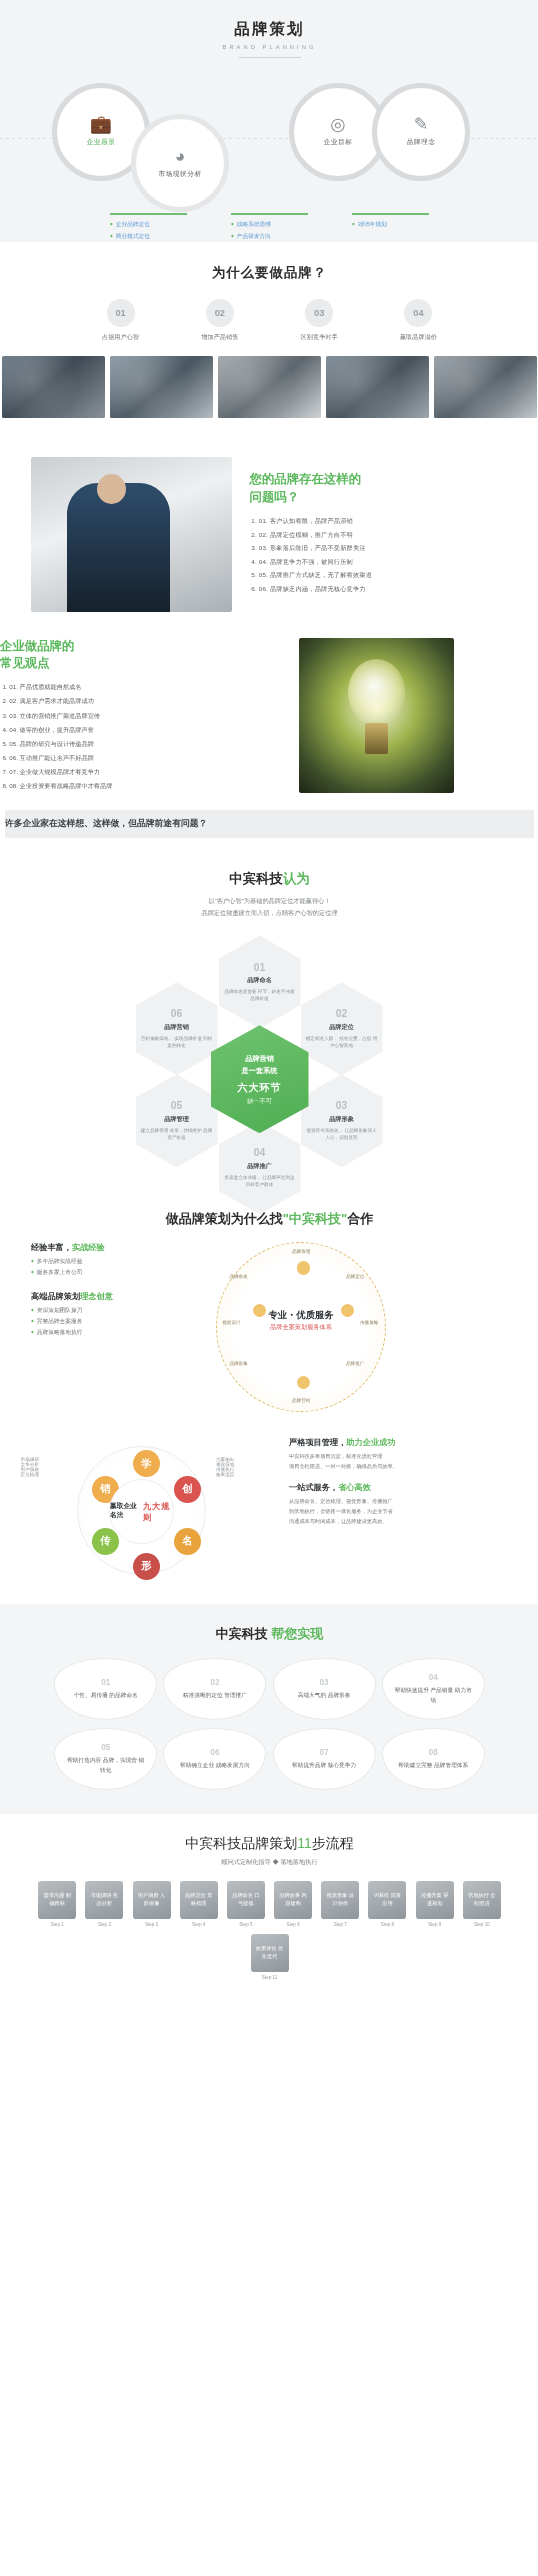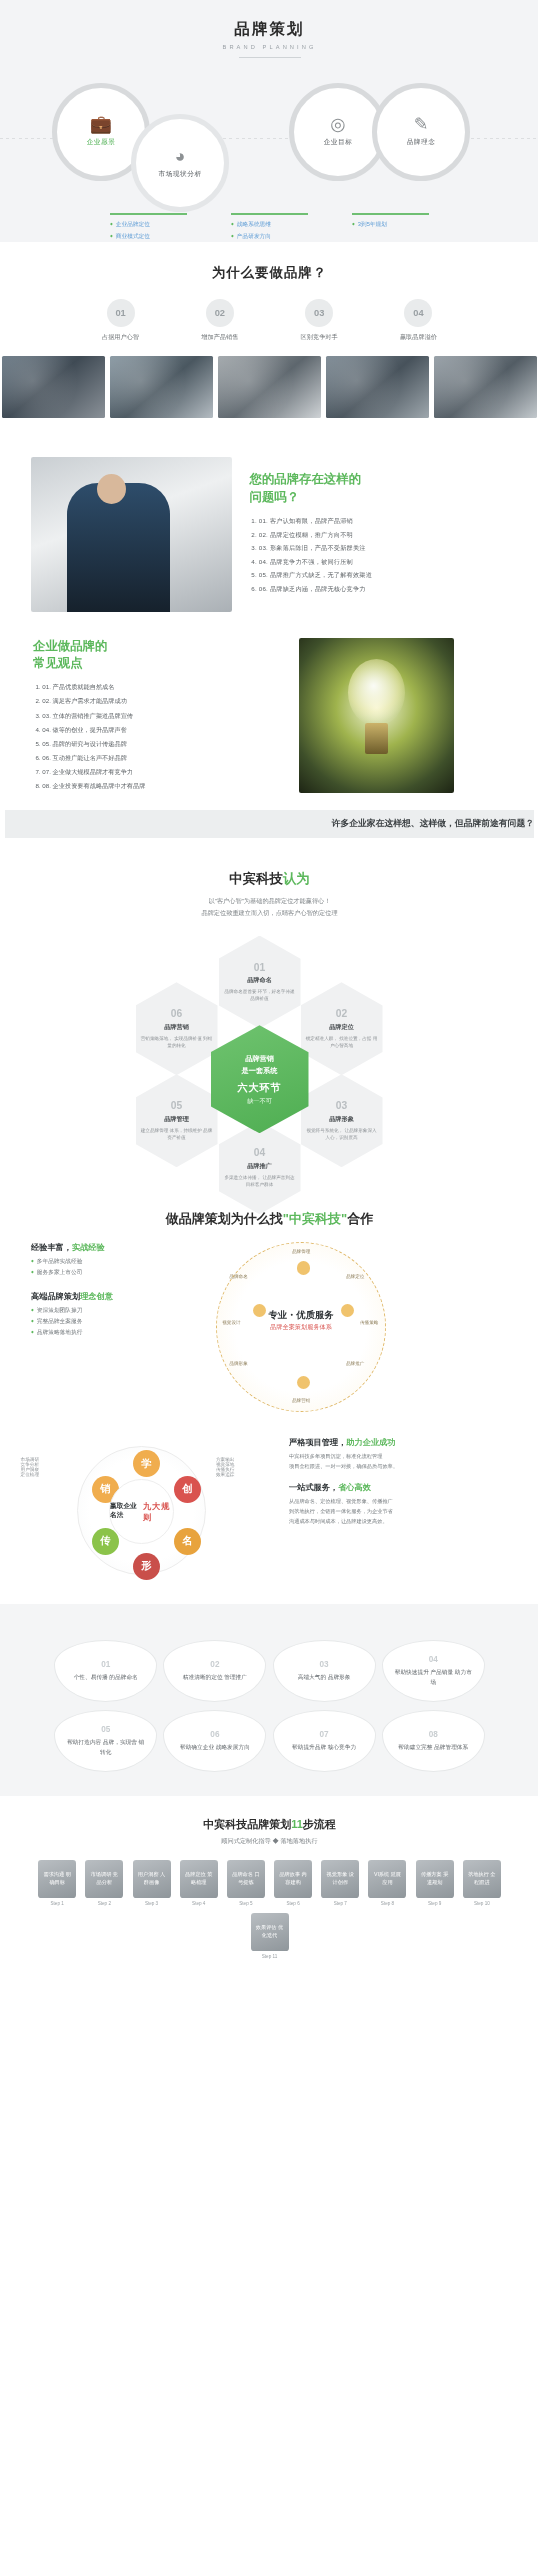--- a/index.html
+++ b/index.html
@@ -125,39 +125,39 @@
   .problem-text ol { margin: 10.3px 0 0 0; padding-left: 9.3px; }
   .problem-text li { font-size: 6.2px; color:#5d6266; margin-bottom: 4.6px; letter-spacing:0.2px; }
   .problem-banner {
     margin: 14.4px auto 0; width: 539px; text-align:center;
     background: #eceeef; padding: 8.2px 0; font-size: 8.8px; color:#3c4144; font-weight:bold;
   }
 
   
   .sec-views { background:#ffffff; padding: 20.6px 0 10.3px; }
   .views-inner { width: 539px; display:flex; align-items:flex-start; }
-  .views-left { width: 289px; padding-left: 33px; }
+  .views-left { width: 289px; }
   .views-left h3 { font-size: 12.4px; color:#5cb85c; font-weight:bold; line-height:1.4; }
   .views-left ol{ margin-top: 10.3px; padding-left:9.3px; }
   .views-left li{ font-size:6.2px; color:#5d6266; margin-bottom: 5.2px; }
   .views-bulb {
     width: 155px; height: 155px; margin-left: 10.3px; border-radius:2.1px;
     background: radial-gradient(circle at 50% 45%, #f2f5d9 0%, #9fb34d 35%, #3e4f2a 75%, #1d2414 100%);
     position:relative; overflow:hidden;
   }
   .views-bulb .glass{
     position:absolute; left:49px; top:20.6px; width:57px; height:67px; border-radius:50%;
     background: radial-gradient(circle at 45% 40%, rgba(255,255,255,.92), rgba(255,248,200,.45) 50%, rgba(255,255,255,.05) 72%);
   }
   .views-bulb .base{
     position:absolute; left:66px; top:85px; width:23px; height:31px; border-radius:2.1px;
     background: linear-gradient(180deg,#cbb36a,#6d5c2a);
   }
   .views-banner {
-    margin: 13.4px auto 0; width:529px; text-align:right;
+    margin: 13.4px auto 0; width:529px; text-align:left;
     background:#eceeef; padding: 8.2px 0; font-size: 8.8px; font-weight:bold; color:#3c4144;
   }
 
   
   .sec-think { background:#ffffff; padding: 21.6px 0 20.6px; text-align:center; }
   .think-title { font-size: 13.4px; font-weight:bold; color:#2d2d2d; }
   .think-title .hl{ color:#5cb85c; }
   .think-sub { margin-top: 7.2px; font-size: 6.2px; color:#7b8084; line-height: 1.9; }
   .hex-wrap {
     position:relative; width: 422px; height: 242px; margin: 11.3px auto 0;
@@ -239,21 +239,21 @@
   .help-card{
     width: 103px; height: 62px; border-radius:50% 50% 50% 50%/ 40% 40% 60% 60%;
     background:#fff; border:0.5px solid #e6e8e9;
     display:flex; flex-direction:column; align-items:center; justify-content:center; text-align:center; padding: 0 10.3px;
   }
   .help-card .hn{ font-size: 8.2px; font-weight:bold; color:#c9ced1; margin-bottom:4.1px;}
   .help-card .ht{ font-size: 5.7px; color:#5d6367; line-height:1.7;}
 
   
   .sec-steps{ background:#ffffff; padding: 20.6px 0 26px; }
-  .steps-title{ text-align:center; font-size: 11px; font-weight:bold; color:#2d2d2d;}
+  .steps-title{ text-align:center; font-size: 14px; font-weight:normal; color:#2d2d2d;}
   .steps-title .hl{ color:#5cb85c; }
   .steps-sub{ text-align:center; font-size: 6.2px; color:#7b8084; margin-top:5.2px;}
   .steps-flow{ width: 484px; margin: 13.4px auto 0; display:flex; flex-wrap:wrap; gap: 7.2px 5.2px; justify-content:center;}
   .step-item{ width: 42px; text-align:center;}
   .step-box{
     width: 38px; height: 38px; margin: 0 auto 3.1px; border-radius: 3.1px;
     background: linear-gradient(160deg,#b9bec2,#8f969b);
     color:#fff; font-size: 5.2px; line-height:1.5;
     display:flex; align-items:center; justify-content:center; padding: 3.1px;
   }
@@ -548,20 +548,23 @@
           <h4><span>一站式服务，</span><span class="hl">省心高效</span></h4>
           <p>从品牌命名、定位梳理、视觉形象、传播推广</p>
           <p>到落地执行，全链路一体化服务，为企业节省</p>
           <p>沟通成本与时间成本，让品牌建设更高效。</p>
         </div>
       </div>
     </div>
   </section>
 
   <section class="sec-help">
+    <div class="help-title">
+      <span>中宾科技</span>&nbsp;<span class="hl">帮您实现</span>
+    </div>
     <div class="help-grid">
       <div class="help-card">
         <div class="hn">01</div>
         <div class="ht">个性、易传播
 的品牌命名</div>
       </div>
       <div class="help-card">
         <div class="hn">02</div>
         <div class="ht">精准清晰的定位
 管理推广</div>

